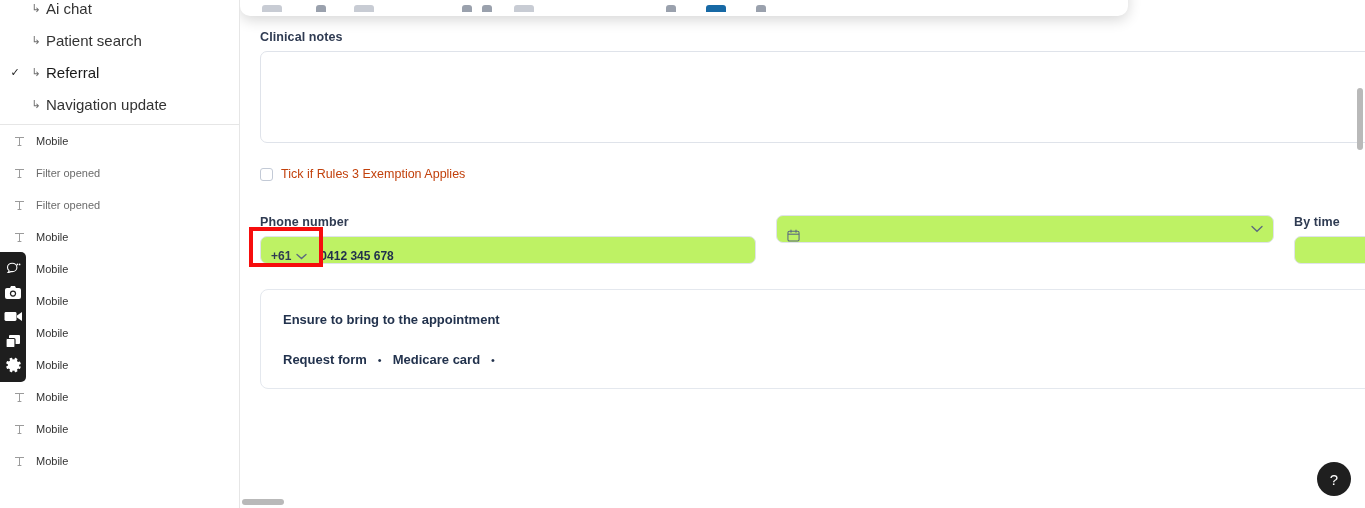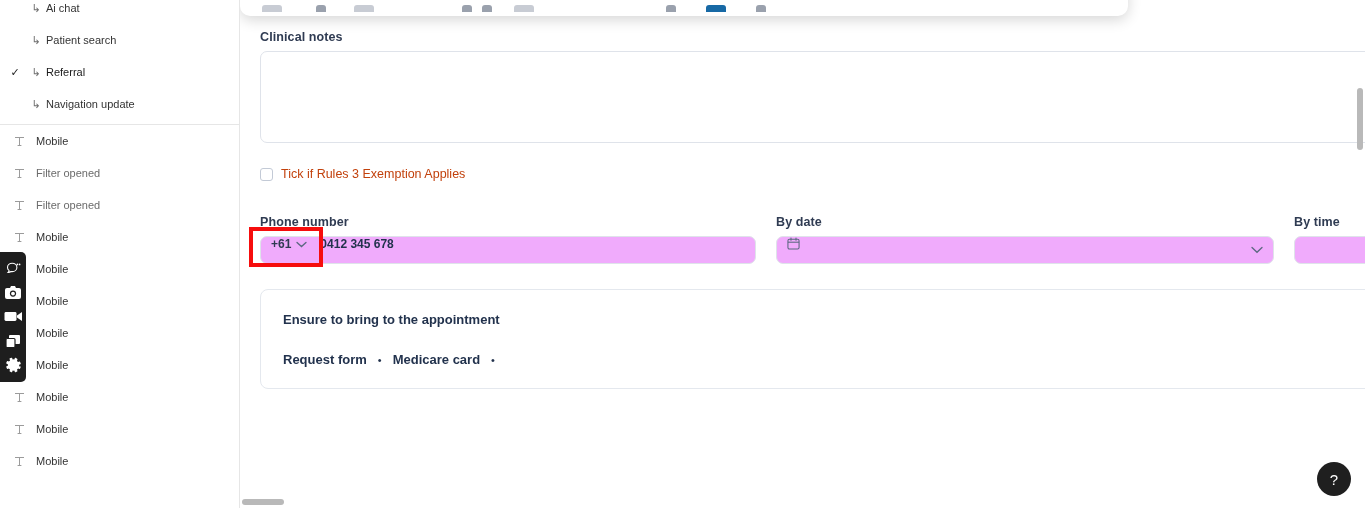--- a/index.html
+++ b/index.html
@@ -29,21 +29,21 @@
   .flow-check {
     width: 30px; text-align: center;
     font-size: 11px; color: #1a1a1a;
     flex: none;
   }
   .flow-arrow {
     width: 12px; flex: none;
     font-size: 11px; color: #6e6e6e;
     text-align: center;
   }
-  .flow-label { font-size: 11px; color: #333333; padding-left: 4px; white-space: nowrap; }
+  .flow-label { font-size: 15px; color: #333333; padding-left: 4px; white-space: nowrap; }
   .flow-row.selected .flow-label { font-weight: normal; color: #1a1a1a; }
 
   .divider { height: 1px; background: #e6e6e6; margin: 4px 0 0 0; }
 
   .layer-row {
     display: flex; align-items: center;
     height: 32px; padding-left: 14px;
     font-size: 11px; color: #333333;
   }
   .layer-icon {
@@ -129,22 +129,22 @@
     border: 1px solid #c3cad6; border-radius: 3px;
     background: #ffffff;
   }
   .cbox-label { font-size: 12.5px; color: #c2410c; margin-left: 8px; white-space: nowrap; }
 
   .fields-row { display: flex; margin-top: 34px; }
   .field-col { flex: none; }
   .input-shell {
     height: 28px;
     border: 1px solid #dfe3ea; border-radius: 7px;
-    background: #f0abfc;
-    display: flex; align-items: flex-start;
+    background: #bef264;
+    display: flex; align-items: flex-end;
     padding: 0 10px;
     position: relative;
   }
   .cc {
     display: flex; align-items: center; gap: 5px;
     font-size: 12px; font-weight: bold; color: #2f3b52;
     flex: none;
   }
   .phone-val {
     font-size: 12px; font-weight: bold; color: #22324d;
@@ -442,21 +442,20 @@
                     <path d="M1 1.4L5.5 5.6 10 1.4" stroke="#5b6880" stroke-width="1.3" fill="none" stroke-linecap="round"></path>
                   </svg>
               </span>
             </span>
             <span class="phone-val" title="0412 345 678">0412 345 678</span>
             <span class="annot"></span>
           </div>
         </div>
 
         <div class="field-col" style="width:518px;">
-          <div class="field-label">By date</div>
           <div class="input-shell" style="width:498px;">
             <span class="cal-icon">
               <svg width="13" height="13" viewBox="0 0 14 14">
                 <rect x="1" y="2.4" width="12" height="10.6" rx="1.6" stroke="#5b6880" stroke-width="1.15" fill="none"></rect>
                 <path d="M1 5.6h12" stroke="#5b6880" stroke-width="1.15"></path>
                 <path d="M4.3 1v2.4M9.7 1v2.4" stroke="#5b6880" stroke-width="1.15" stroke-linecap="round"></path>
               </svg>
             </span>
             <span style="font-size:12px;color:#22324d;margin-left:9px;" title=""></span>
             <span class="chev-right">

